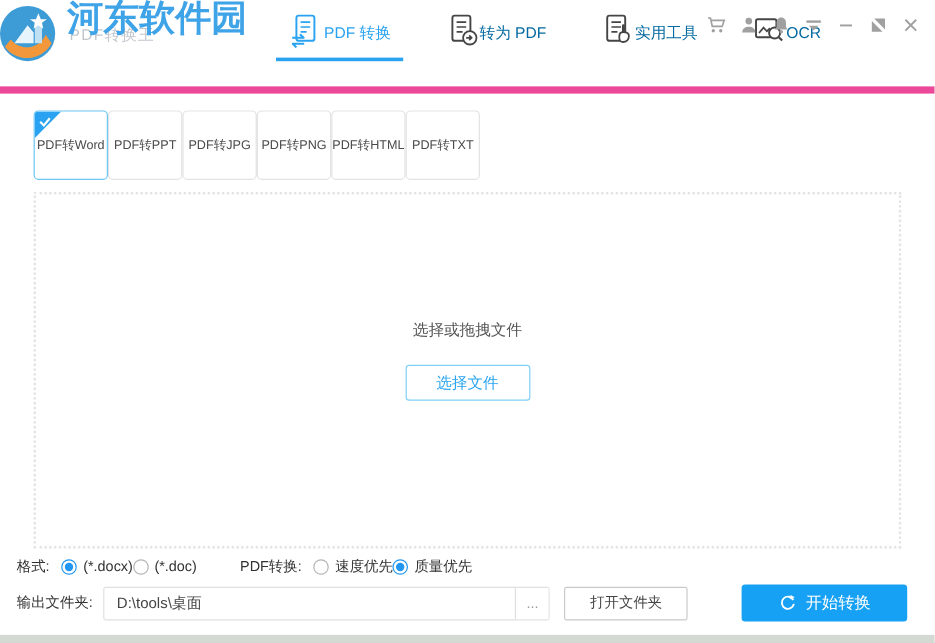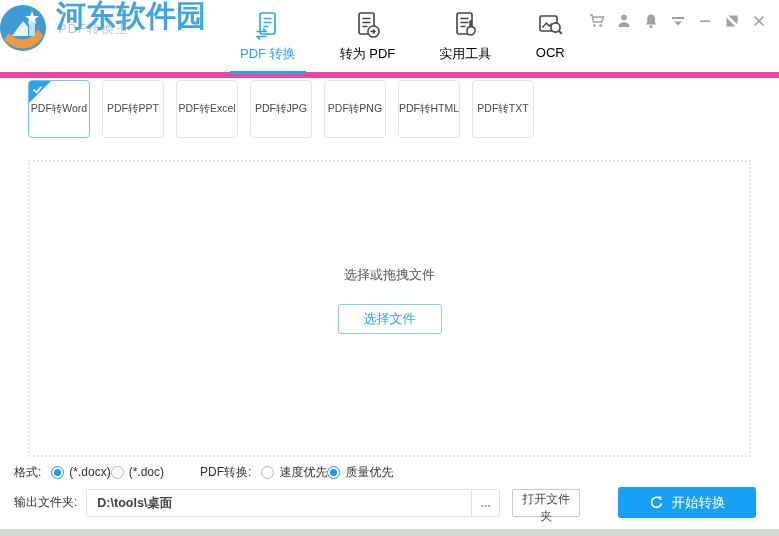--- a/index.html
+++ b/index.html
@@ -6,30 +6,30 @@
   .win{position:relative;width:779px;height:536px;background:#fff;overflow:hidden;
        font-family:"Liberation Sans","DejaVu Sans",sans-serif;-webkit-font-smoothing:antialiased;}
   
   .titlebar{position:absolute;top:0;left:0;right:0;height:72px;background:#fff;border-bottom:6px solid #ec4899;}
   .logo{position:absolute;left:-2px;top:3px;width:50px;height:50px;}
   .app-title{position:absolute;left:58px;top:20px;font-size:13px;color:#c3c7cc;letter-spacing:1px;}
   .watermark{position:absolute;left:56px;top:1px;line-height:1;z-index:5;pointer-events:none;}
   .wm1{font-size:30px;font-weight:bold;color:#3fa3e8;font-family:"DejaVu Sans",sans-serif;}
   .wm2{font-size:22px;font-weight:bold;color:#52b043;font-family:"DejaVu Serif","Liberation Serif",serif;margin-top:3px;}
   .tabs{position:absolute;left:238px;top:10px;display:flex;gap:40px;}
-  .tab{display:flex;flex-direction:column;align-items:center;position:relative;cursor:pointer;padding:0 2px;}
+  .tab{display:flex;flex-direction:row;align-items:center;position:relative;cursor:pointer;padding:0 2px;justify-content:flex-end;}
   .tab-ico{width:30px;height:30px;display:block;}
-  .tab-label{font-size:13px;color:#000000;margin-top:5px;white-space:nowrap;}
+  .tab-label{font-size:13px;color:#0369a1;margin-top:5px;white-space:nowrap;}
   .tab.active .tab-label{color:#29a3f1;}
   .tab.active::after{content:"";position:absolute;left:-8px;right:-8px;bottom:-11px;height:3px;background:#29a3f1;}
   .controls{position:absolute;right:12px;top:12px;display:flex;gap:10px;align-items:center;}
   .ctl{width:17px;height:17px;display:inline-flex;align-items:center;justify-content:center;cursor:pointer;}
   .ctl svg{width:16px;height:16px;}
   
-  .subtabs{position:absolute;top:80px;left:28px;display:flex;gap:12px;}
+  .subtabs{position:absolute;top:92px;left:28px;display:flex;gap:0;}
   .card{width:60px;height:56px;border:1px solid #e3e3e3;border-radius:4px;background:#fff;display:flex;
         align-items:center;justify-content:center;font-size:10.5px;color:#4a4a4a;position:relative;
         overflow:hidden;cursor:pointer;white-space:nowrap;}
   .card.active{border-color:#6ec6f4;}
   .corner{display:none;position:absolute;top:0;left:0;width:0;height:0;
           border-top:22px solid #29a3f1;border-right:22px solid transparent;}
   .card.active .corner{display:block;}
   .corner-check{display:none;position:absolute;top:3px;left:3px;width:11px;height:11px;}
   .card.active .corner-check{display:block;}
   
@@ -43,25 +43,25 @@
   .opt-label{margin-right:10px;}
   .radio-group{display:flex;align-items:center;margin-right:36px;}
   .radio-item{display:flex;align-items:center;cursor:pointer;}
   .radio{width:13px;height:13px;border-radius:50%;border:1px solid #b5b5b5;box-sizing:border-box;
          margin-right:5px;position:relative;background:#fff;flex:0 0 auto;}
   .radio.sel{border-color:#2196f3;}
   .radio.sel::after{content:"";position:absolute;left:2px;top:2px;right:2px;bottom:2px;border-radius:50%;background:#2196f3;}
   
   .output-row{position:absolute;left:14px;right:23px;top:487px;height:31px;display:flex;align-items:center;}
   .out-label{font-size:12px;color:#333;margin-right:9px;white-space:nowrap;}
-  .path-box{display:flex;width:414px;height:28px;border:1px solid #e0e0e0;border-radius:2px;box-sizing:border-box;background:#fff;font-weight:bold;}
+  .path-box{display:flex;width:372px;height:28px;border:1px solid #e0e0e0;border-radius:2px;box-sizing:border-box;background:#fff;}
   .path-value{flex:1;font-size:12.5px;color:#444;line-height:26px;padding:0 10px;overflow:hidden;white-space:nowrap;}
   .browse-btn{width:27px;border-left:1px solid #e0e0e0;text-align:center;color:#999;font-size:12px;
               line-height:26px;cursor:pointer;background:#fff;}
-  .open-folder-btn{margin-left:12px;width:68px;height:28px;border:1px solid #c9c9c9;border-radius:2px;
+  .open-folder-btn{margin-left:12px;width:103px;height:28px;border:1px solid #c9c9c9;border-radius:2px;
                    background:#fff;color:#444;font-size:12px;cursor:pointer;font-family:inherit;}
   .flex-sp{flex:1;}
   .start-btn{width:138px;height:31px;background:#16a1f4;border:none;border-radius:3px;color:#fff;
              font-size:13.5px;cursor:pointer;display:flex;align-items:center;justify-content:center;gap:8px;font-family:inherit;}
   .start-btn svg{width:15px;height:15px;}
   .desktop-strip{position:absolute;left:0;right:0;bottom:0;height:7px;background:#d5d9d4;}
 </style>
 </head>
 <body>
 
@@ -164,23 +164,20 @@
   <div class="subtabs" id="subtabs">
       <div class="card active">
         <span class="corner"></span>
         <svg class="corner-check" viewBox="0 0 11 11">
           <path d="M1.5 5.5l3 3 5-6" fill="none" stroke="#fff" stroke-width="1.8"></path>
         </svg>
         <span>PDF转Word</span>
       </div>
       <div class="card">
         <span>PDF转PPT</span>
-      </div>
-      <div class="card">
-        <span>PDF转Excel</span>
       </div>
       <div class="card">
         <span>PDF转JPG</span>
       </div>
       <div class="card">
         <span>PDF转PNG</span>
       </div>
       <div class="card">
         <span>PDF转HTML</span>
       </div>

